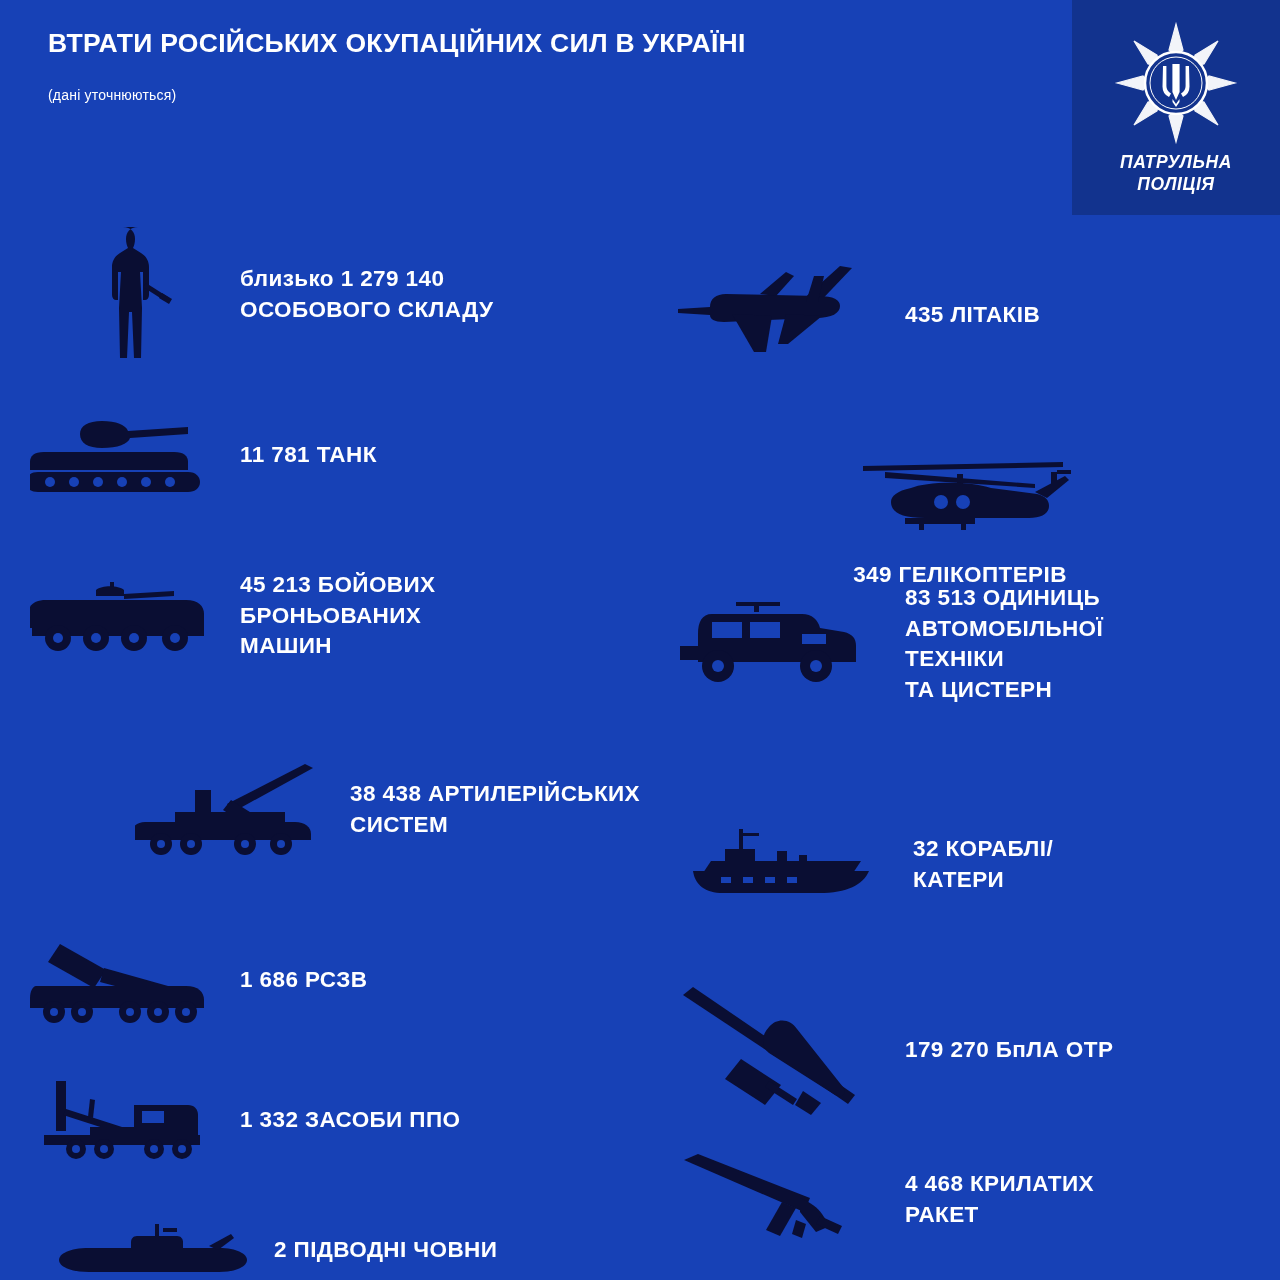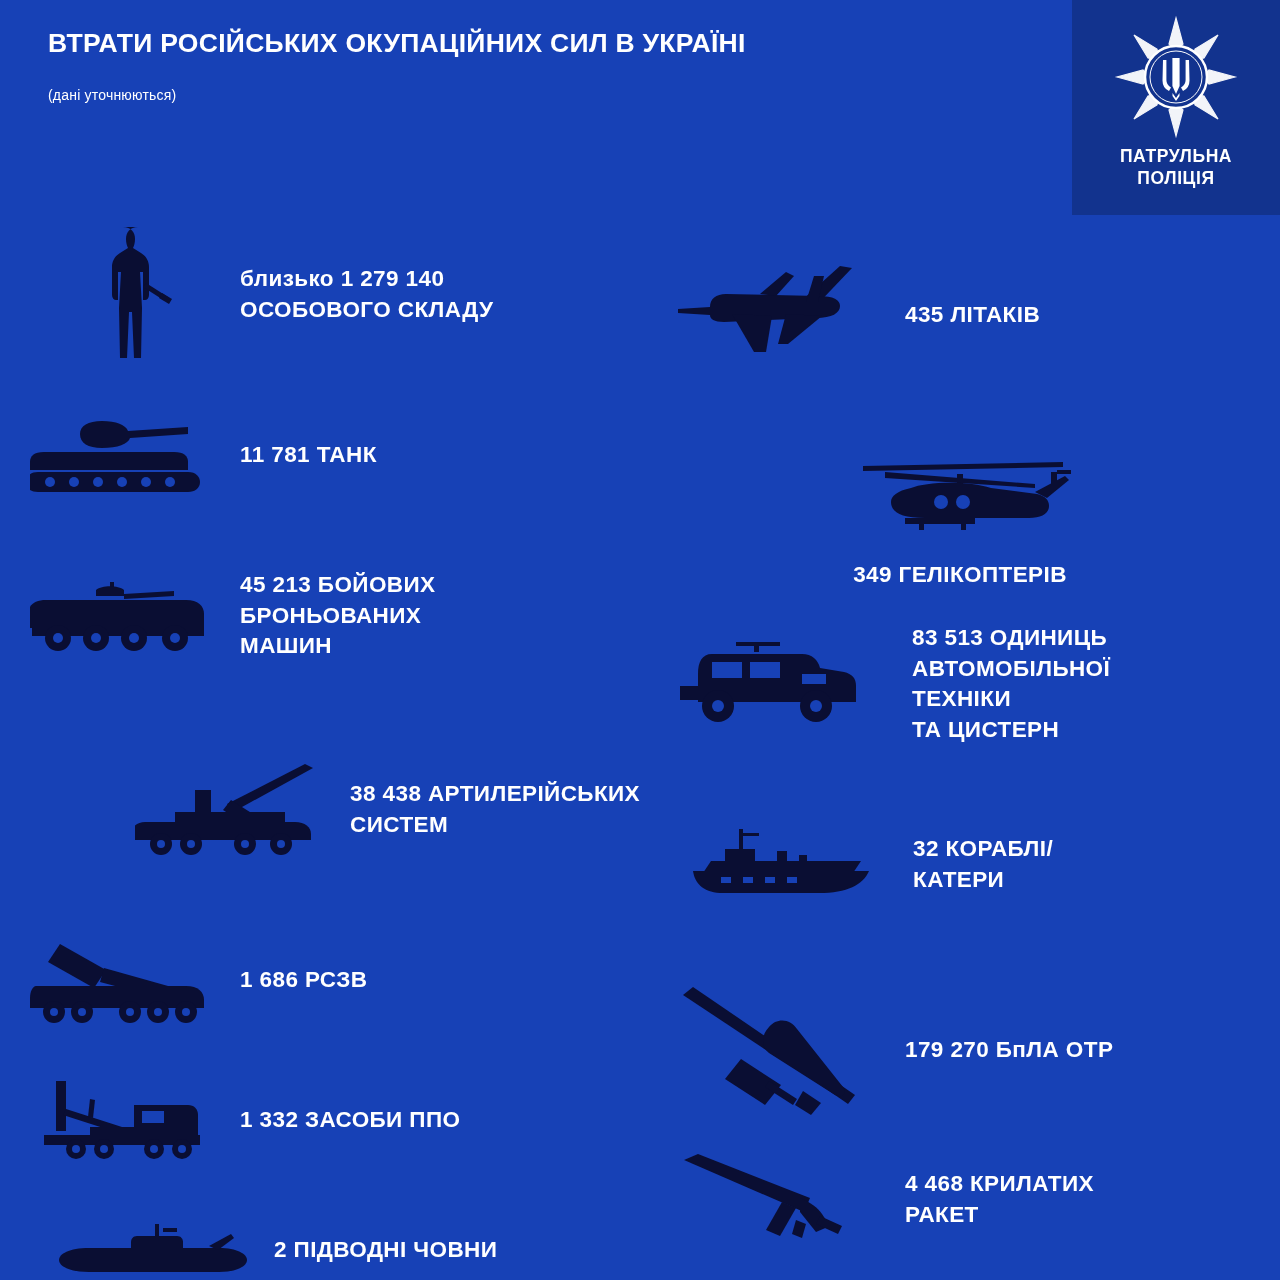--- a/index.html
+++ b/index.html
@@ -46,22 +46,23 @@
     position: absolute;
     right: 0px;
     top: 0px;
     width: 208px;
     height: 215px;
     background: #12338e;
     display: flex;
     flex-direction: column;
     align-items: center;
     justify-content: flex-start;
-    padding-top: 14px;
+    padding-top: 20px;
     box-sizing: border-box;
+    font-style: italic;
   }
   .logo-badge {
     width: 126px;
     height: 126px;
     position: relative;
   }
   .logo-text {
     margin-top: 6px;
     text-align: center;
     font-size: 17.5px;
@@ -342,21 +343,21 @@
           </g>
           <g fill="#1741b6">
             <circle cx="96" cy="52" r="7"></circle>
               <circle cx="118" cy="52" r="7"></circle>
           </g>
         </svg>
       </div>
       <div class="txt">349   ГЕЛІКОПТЕРІВ</div>
     </div>
 
-    <div class="row" style="left:0px; top:408px; width:640px;gap:7px;">
+    <div class="row" style="left:0px; top:368px; width:640px;">
       <div class="icon" style="width:265px;">
         <svg width="190" height="100" viewBox="0 0 190 100">
           <g fill="#0a0e33">
             <path d="M58 8 l44 0 0 4 -44 0 z"></path>
             <path d="M76 10 l5 0 0 8 -5 0 z"></path>
             <path d="M34 20 l90 0 c10 0 16 6 18 14 l24 4 c8 2 12 6 12 14 l0 16 -158 0 0 -28 c0 -12 4 -20 14 -20 z"></path>
             <path d="M2 52 l176 0 0 14 -176 0 z"></path>
           </g>
           <g fill="#1741b6">
             <rect x="34" y="28" width="30" height="16"></rect>

